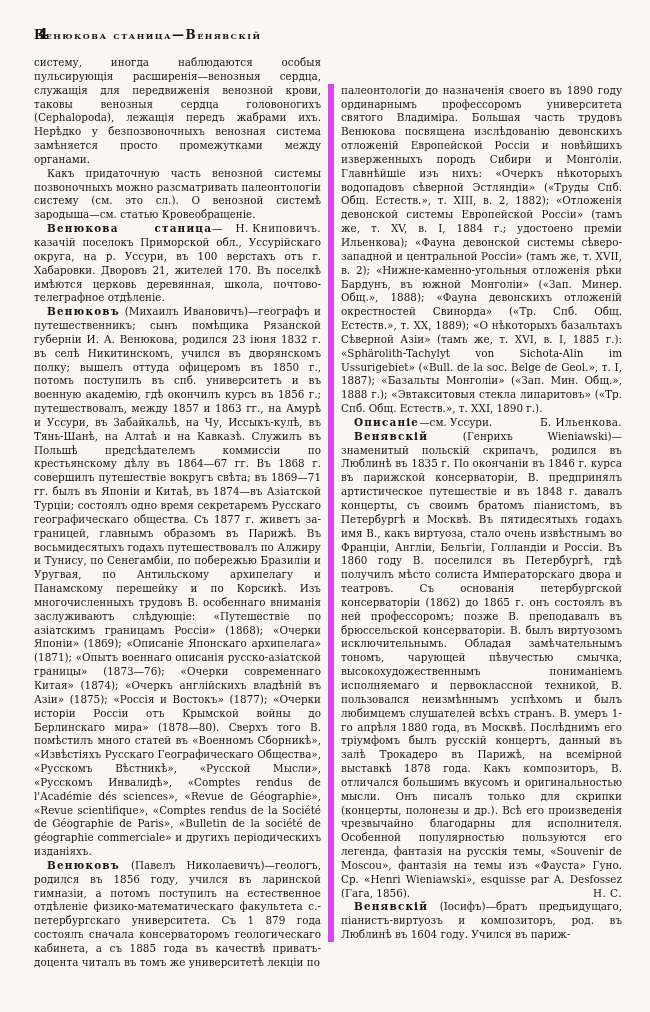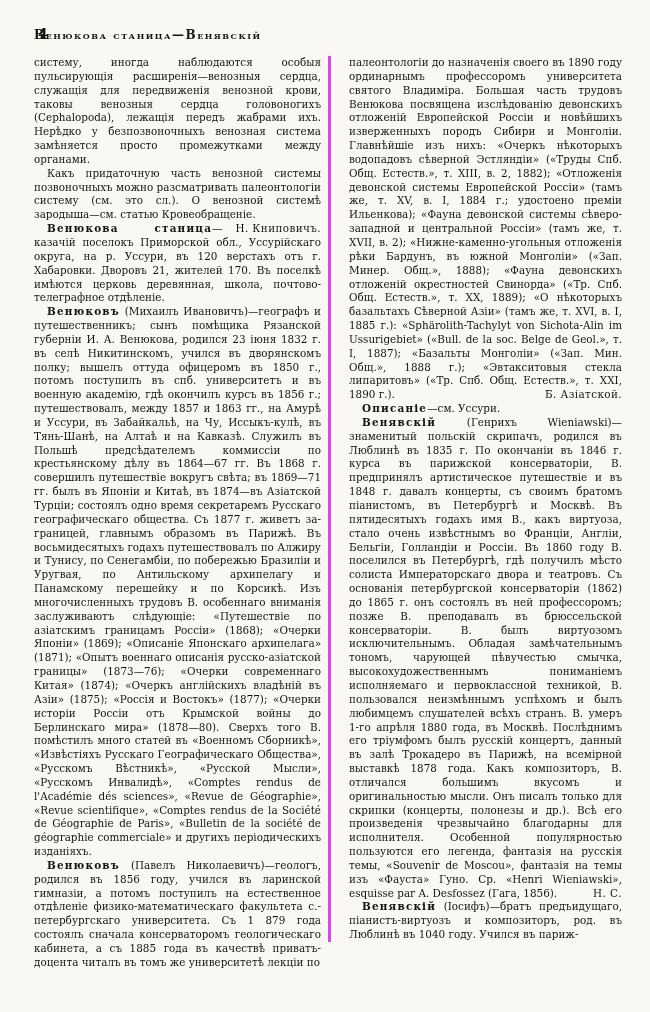--- a/index.html
+++ b/index.html
@@ -33,31 +33,31 @@
     text-align: left;
     font-size: 12px;
     font-weight: bold;
     font-variant: small-caps;
     letter-spacing: 1.5px;
     padding-top: 4px;
     white-space: nowrap;
   }
   .columns {
     display: flex;
-    align-items: flex-start;
+    align-items: center;
   }
   .col {
     box-sizing: border-box;
     width: 294px;
     font-size: 10.4px;
     line-height: 13.85px;
     text-align: justify;
   }
   .col-left  { padding-right: 7px; }
-  .col-right { border-left: 3px solid #d946ef; padding-left: 18px; width: 294px; }
+  .col-right { border-left: 6px solid #d946ef; padding-left: 7px; width: 294px; }
   .col p { margin: 0; text-indent: 13px; }
   .col p.noindent { text-indent: 0; }
   .headword {
     font-weight: bold;
     letter-spacing: 1.2px;
   }
   .sig {
     float: right;
     letter-spacing: 0.4px;
   }
@@ -79,50 +79,50 @@
       <p class="noindent">
         <span>систему, иногда наблюдаются особыя пульсирующія расширенія—венозныя сердца, служащія для передвиженія венозной крови, таковы венозныя сердца головоногихъ (Cephalopoda), лежащія передъ жабрами ихъ. Нерѣдко у безпозвоночныхъ венозная система замѣняется просто промежутками между органами.</span>
       </p>
 
       <p>
         <span>Какъ придаточную часть венозной системы позвоночныхъ можно разсматривать палеонтологіи систему (см. это сл.). О венозной системѣ зародыша—см. статью Кровеобращеніе.</span>
         <span class="sig">Н. Книповичъ.</span>
       </p>
 
       <p>
-        <span class="headword">Венюкова станица</span><span>—казачій поселокъ Приморской обл., Уссурійскаго округа, на р. Уссури, въ 120 верстахъ отъ г. Хабаровки. Дворовъ 21, жителей 170. Въ поселкѣ имѣются церковь деревянная, школа, почтово-телеграфное отдѣленіе.</span>
+        <span class="headword">Венюкова станица</span><span>—казачій поселокъ Приморской обл., Уссурійскаго округа, на р. Уссури, въ 100 верстахъ отъ г. Хабаровки. Дворовъ 21, жителей 170. Въ поселкѣ имѣются церковь деревянная, школа, почтово-телеграфное отдѣленіе.</span>
       </p>
 
       <p>
         <span class="headword">Венюковъ</span><span> (Михаилъ Ивановичъ)—географъ и путешественникъ; сынъ помѣщика Рязанской губерніи И. А. Венюкова, родился 23 іюня 1832 г. въ селѣ Никитинскомъ, учился въ дворянскомъ полку; вышелъ оттуда офицеромъ въ 1850 г., потомъ поступилъ въ спб. университетъ и въ военную академію, гдѣ окончилъ курсъ въ 1856 г.; путешествовалъ, между 1857 и 1863 гг., на Амурѣ и Уссури, въ Забайкальѣ, на Чу, Иссыкъ-кулѣ, въ Тянь-Шанѣ, на Алтаѣ и на Кавказѣ. Служилъ въ Польшѣ предсѣдателемъ коммиссіи по крестьянскому дѣлу въ 1864—67 гг. Въ 1868 г. совершилъ путешествіе вокругъ свѣта; въ 1869—71 гг. былъ въ Японіи и Китаѣ, въ 1874—въ Азіатской Турціи; состоялъ одно время секретаремъ Русскаго географическаго общества. Съ 1877 г. живетъ за-границей, главнымъ образомъ въ Парижѣ. Въ восьмидесятыхъ годахъ путешествовалъ по Алжиру и Тунису, по Сенегамбіи, по побережью Бразиліи и Уругвая, по Антильскому архипелагу и Панамскому перешейку и по Корсикѣ. Изъ многочисленныхъ трудовъ В. особеннаго вниманія заслуживаютъ слѣдующіе: «Путешествіе по азіатскимъ границамъ Россіи» (1868); «Очерки Японіи» (1869); «Описаніе Японскаго архипелага» (1871); «Опытъ военнаго описанія русско-азіатской границы» (1873—76); «Очерки современнаго Китая» (1874); «Очеркъ англійскихъ владѣній въ Азіи» (1875); «Россія и Востокъ» (1877); «Очерки исторіи Россіи отъ Крымской войны до Берлинскаго мира» (1878—80). Сверхъ того В. помѣстилъ много статей въ «Военномъ Сборникѣ», «Извѣстіяхъ Русскаго Географическаго Общества», «Русскомъ Вѣстникѣ», «Русской Мысли», «Русскомъ Инвалидѣ», «Comptes rendus de l'Académie dés sciences», «Revue de Géographie», «Revue scientifique», «Comptes rendus de la Société de Géographie de Paris», «Bulletin de la société de géographie commerciale» и другихъ періодическихъ изданіяхъ.</span>
       </p>
 
       <p>
         <span class="headword">Венюковъ</span><span> (Павелъ Николаевичъ)—геологъ, родился въ 1856 году, учился въ ларинской гимназіи, а потомъ поступилъ на естественное отдѣленіе физико-математическаго факультета с.-петербургскаго университета. Съ 1 879 года состоялъ сначала консерваторомъ геологическаго кабинета, а съ 1885 года въ качествѣ приватъ-доцента читалъ въ томъ же университетѣ лекціи по</span>
       </p>
 
     </div>
 
     <div class="col col-right">
 
       <p class="noindent">
         <span>палеонтологіи до назначенія своего въ 1890 году ординарнымъ профессоромъ университета святого Владиміра. Большая часть трудовъ Венюкова посвящена изслѣдованію девонскихъ отложеній Европейской Россіи и новѣйшихъ изверженныхъ породъ Сибири и Монголіи. Главнѣйшіе изъ нихъ: «Очеркъ нѣкоторыхъ водопадовъ сѣверной Эстляндіи» («Труды Спб. Общ. Естеств.», т. XIII, в. 2, 1882); «Отложенія девонской системы Европейской Россіи» (тамъ же, т. XV, в. I, 1884 г.; удостоено преміи Ильенкова); «Фауна девонской системы сѣверо-западной и центральной Россіи» (тамъ же, т. XVII, в. 2); «Нижне-каменно-угольныя отложенія рѣки Бардунъ, въ южной Монголіи» («Зап. Минер. Общ.», 1888); «Фауна девонскихъ отложеній окрестностей Свинорда» («Тр. Спб. Общ. Естеств.», т. XX, 1889); «О нѣкоторыхъ базальтахъ Сѣверной Азіи» (тамъ же, т. XVI, в. I, 1885 г.): «Sphärolith-Tachylyt von Sichota-Alin im Ussurigebiet» («Bull. de la soc. Belge de Geol.», т. I, 1887); «Базальты Монголіи» («Зап. Мин. Общ.», 1888 г.); «Эвтакситовыя стекла липаритовъ» («Тр. Спб. Общ. Естеств.», т. XXI, 1890 г.).</span>
-        <span class="sig">Б. Азіатской.</span>
+        <span class="sig">Б. Ильенкова.</span>
       </p>
 
 
       <p>
         <span class="headword">Описаніе</span><span>—см. Уссури.</span>
       </p>
 
       <p>
         <span class="headword">Венявскій</span><span> (Генрихъ Wieniawski)—знаменитый польскій скрипачъ, родился въ Люблинѣ въ 1835 г. По окончаніи въ 1846 г. курса въ парижской консерваторіи, В. предпринялъ артистическое путешествіе и въ 1848 г. давалъ концерты, съ своимъ братомъ піанистомъ, въ Петербургѣ и Москвѣ. Въ пятидесятыхъ годахъ имя В., какъ виртуоза, стало очень извѣстнымъ во Франціи, Англіи, Бельгіи, Голландіи и Россіи. Въ 1860 году В. поселился въ Петербургѣ, гдѣ получилъ мѣсто солиста Императорскаго двора и театровъ. Съ основанія петербургской консерваторіи (1862) до 1865 г. онъ состоялъ въ ней профессоромъ; позже В. преподавалъ въ брюссельской консерваторіи. В. былъ виртуозомъ исключительнымъ. Обладая замѣчательнымъ тономъ, чарующей пѣвучестью смычка, высокохудожественнымъ пониманіемъ исполняемаго и первоклассной техникой, В. пользовался неизмѣннымъ успѣхомъ и былъ любимцемъ слушателей всѣхъ странъ. В. умеръ 1-го апрѣля 1880 года, въ Москвѣ. Послѣднимъ его тріумфомъ былъ русскій концертъ, данный въ залѣ Трокадеро въ Парижѣ, на всемірной выставкѣ 1878 года. Какъ композиторъ, В. отличался большимъ вкусомъ и оригинальностью мысли. Онъ писалъ только для скрипки (концерты, полонезы и др.). Всѣ его произведенія чрезвычайно благодарны для исполнителя. Особенной популярностью пользуются его легенда, фантазія на русскія темы, «Souvenir de Moscou», фантазія на темы изъ «Фауста» Гуно. Ср. «Henri Wieniawski», esquisse par A. Desfossez (Гага, 1856).</span>
         <span class="sig">Н. С.</span>
       </p>
 
       <p>
-        <span class="headword">Венявскій</span><span> (Іосифъ)—братъ предъидущаго, піанистъ-виртуозъ и композиторъ, род. въ Люблинѣ въ 1040 году. Учился въ париж-</span>
+        <span class="headword">Венявскій</span><span> (Іосифъ)—братъ предъидущаго, піанистъ-виртуозъ и композиторъ, род. въ Люблинѣ въ 1604 году. Учился въ париж-</span>
       </p>
 
     </div>
 
   </div>
 </div>
 
 </body></html>

